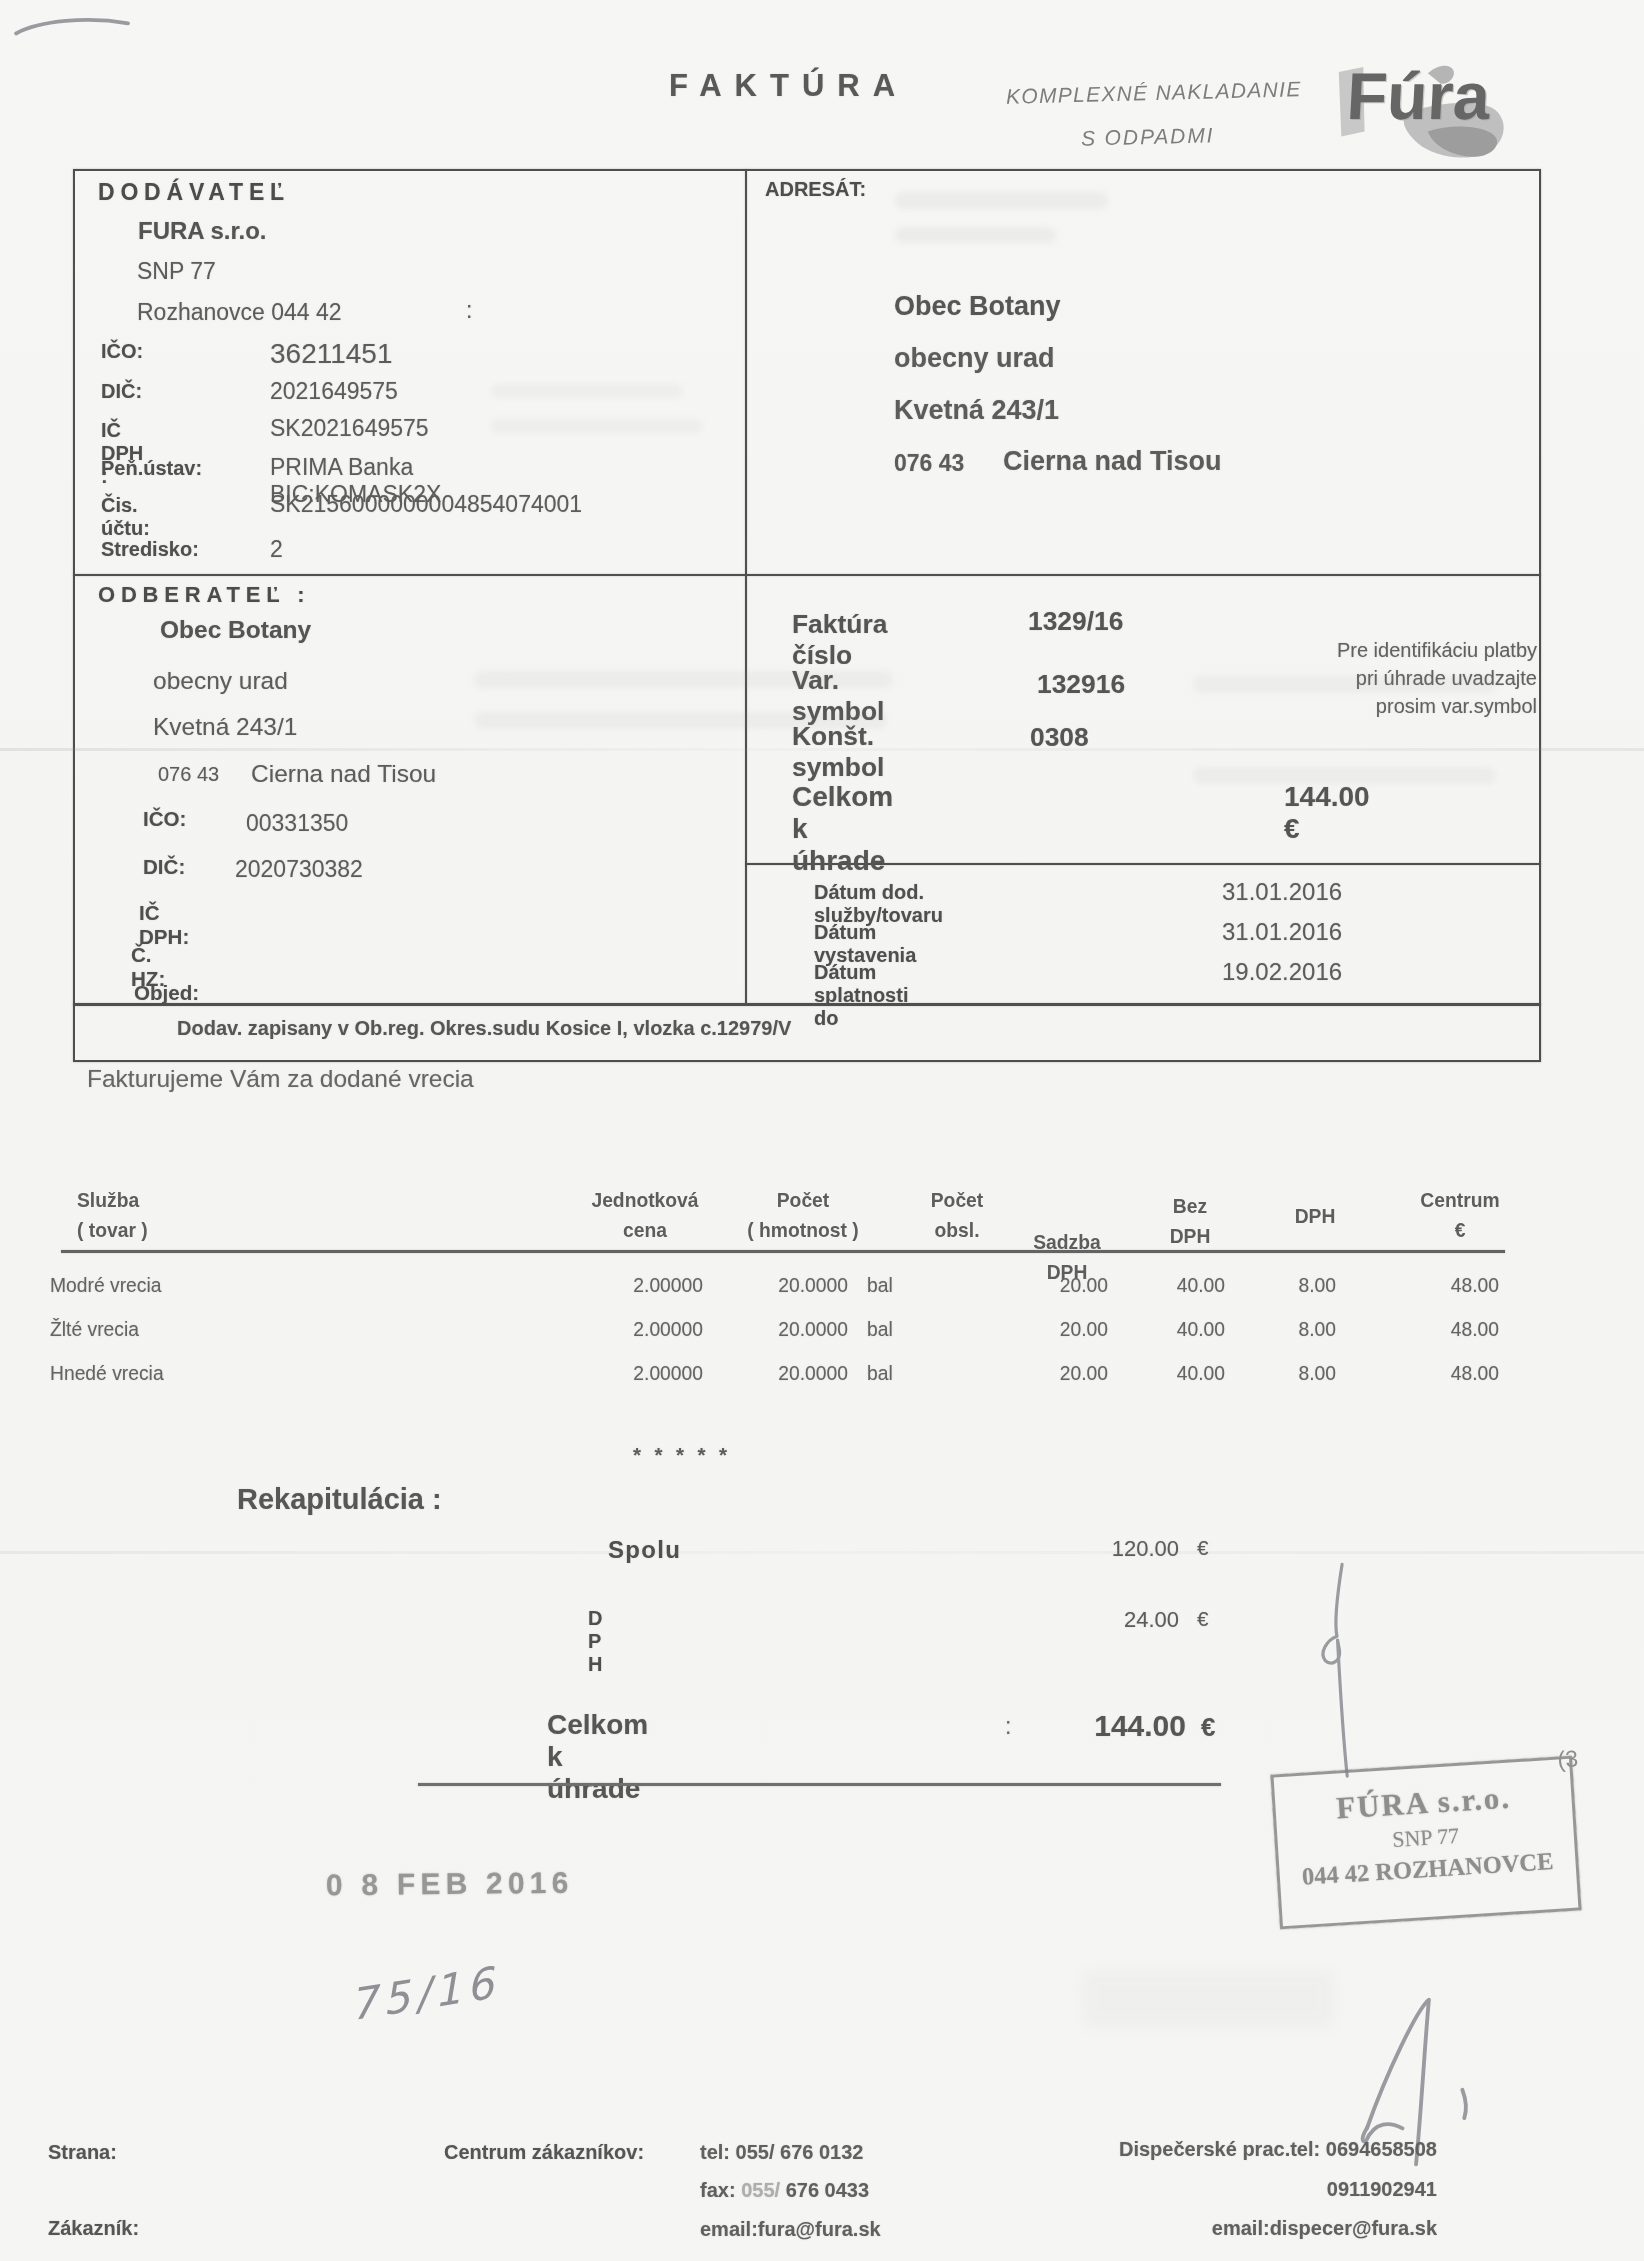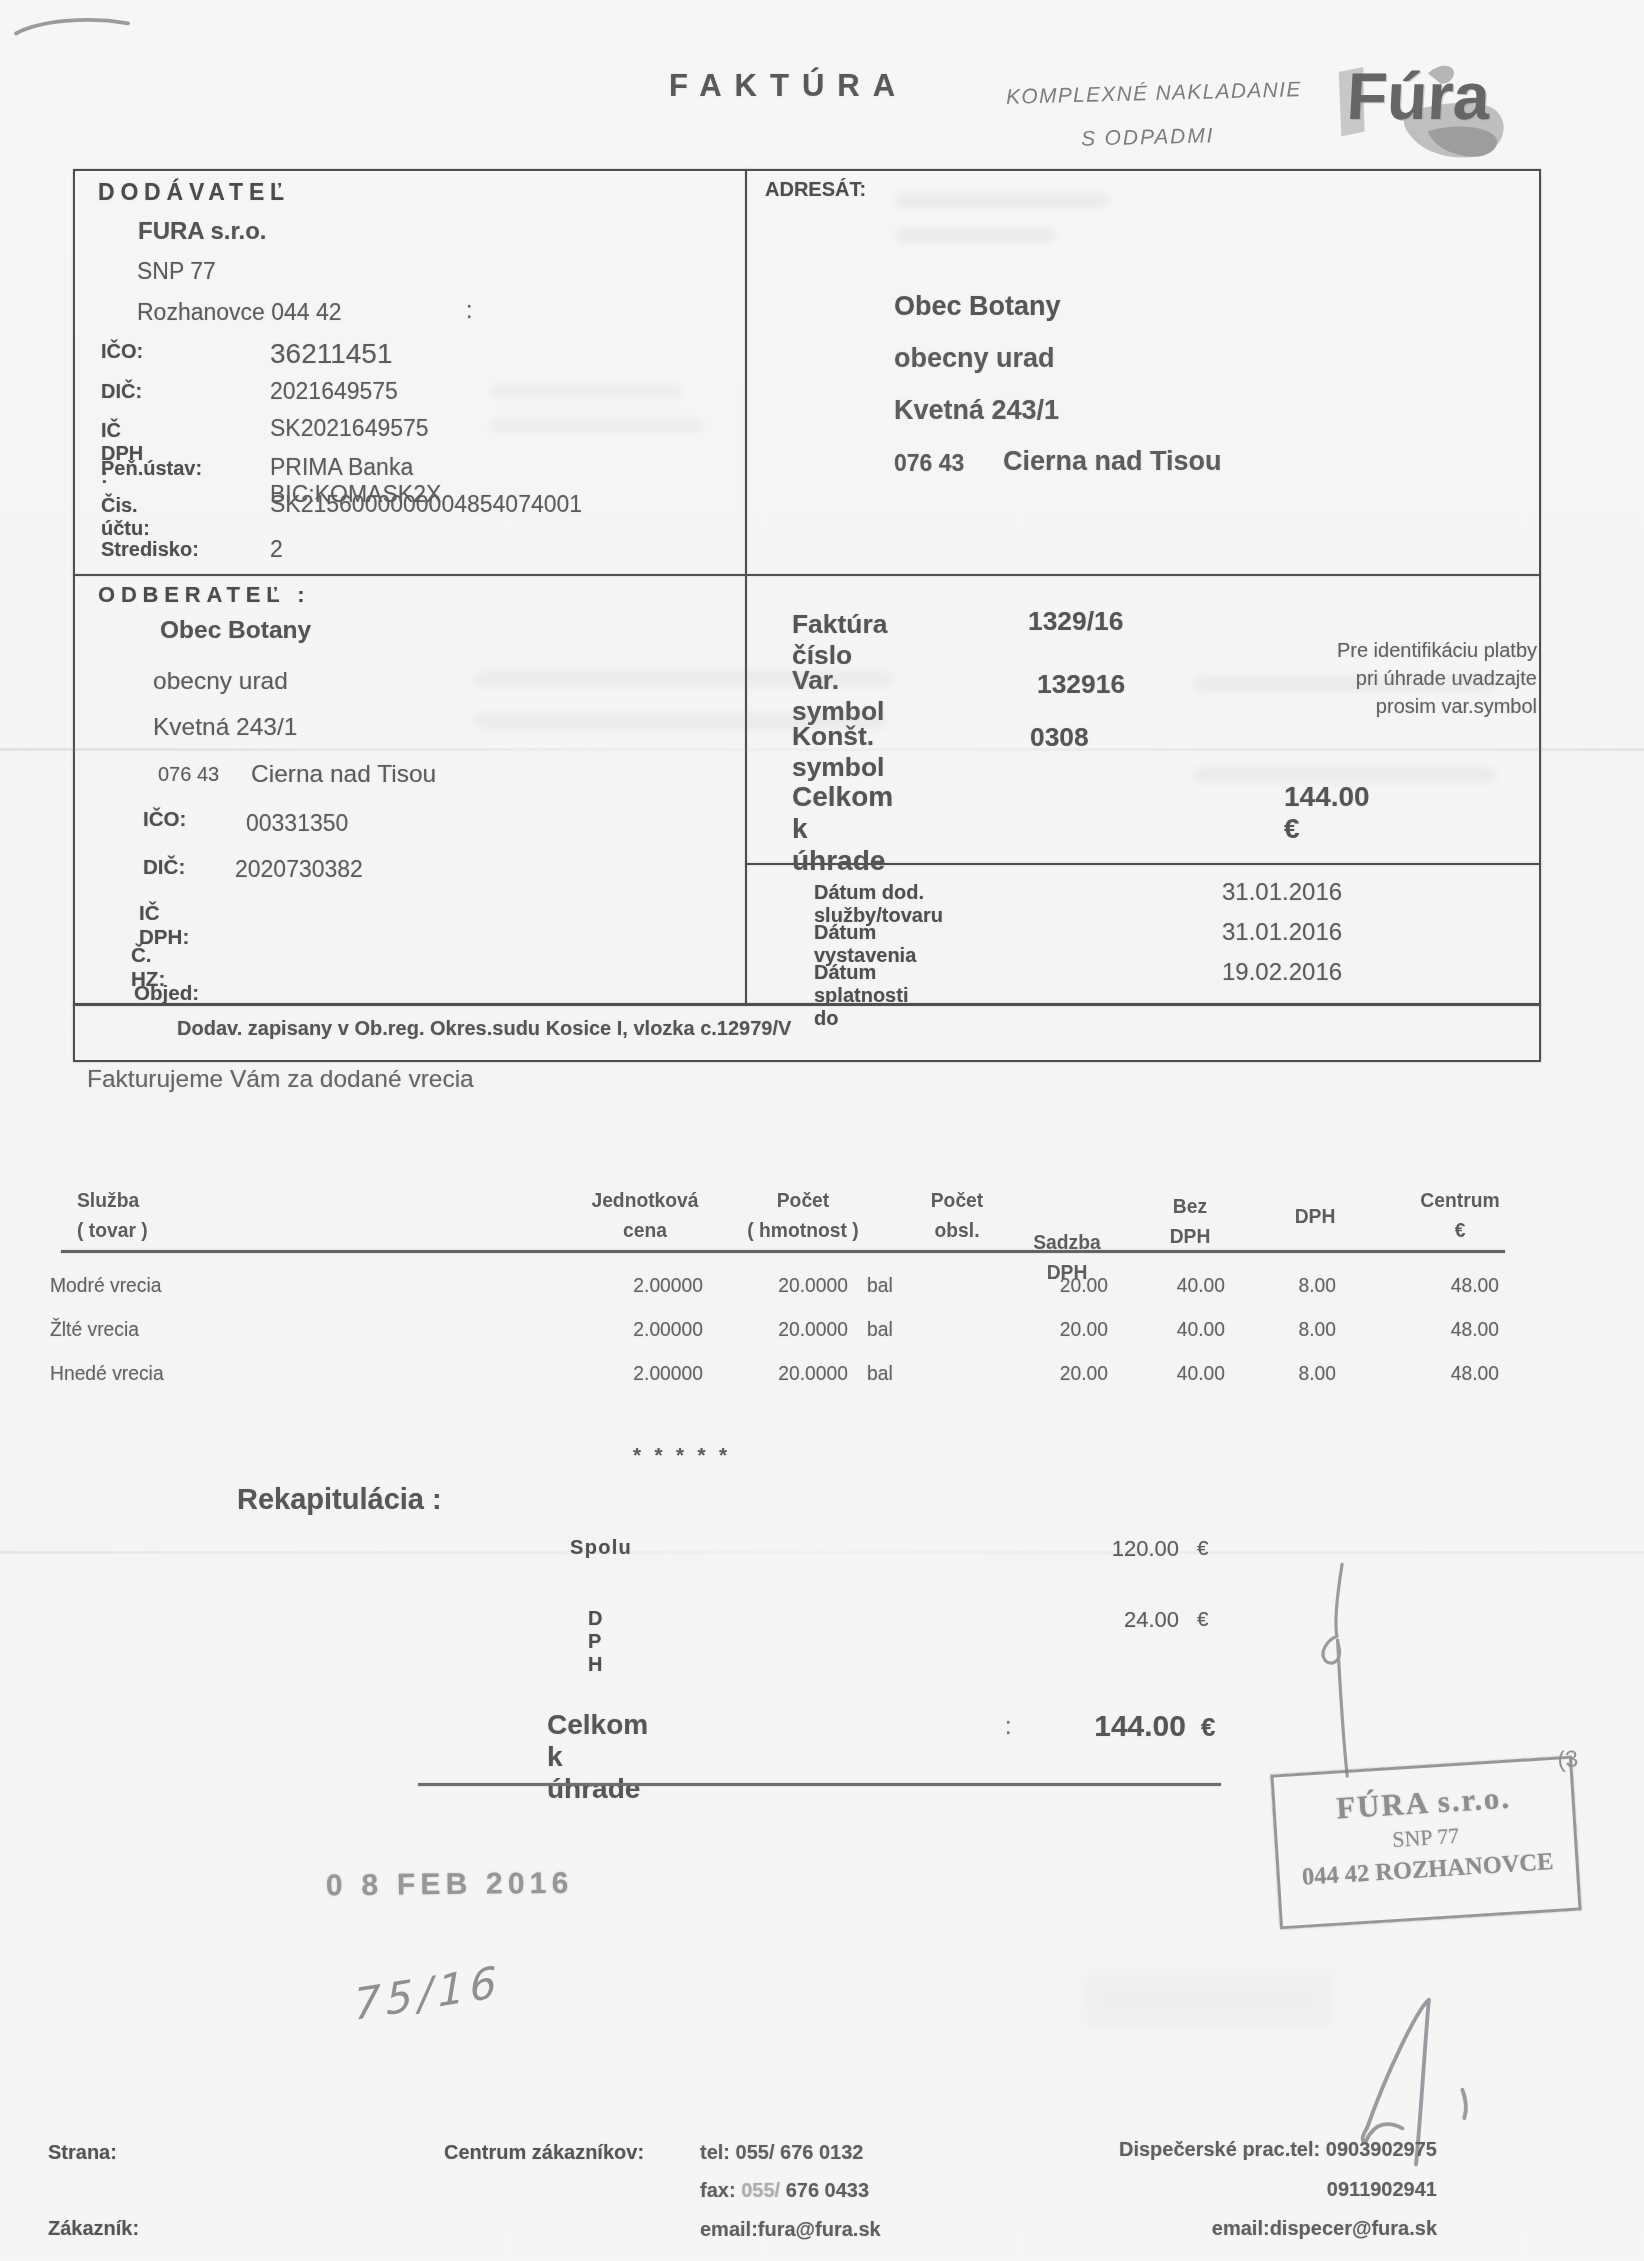--- a/index.html
+++ b/index.html
@@ -235,21 +235,21 @@
       <span class="ra" style="left:1225px">40.00</span>
       <span class="ra" style="left:1336px">8.00</span>
       <span class="ra" style="left:1499px">48.00</span>
     </div>
   </div>
 
   <div class="abs b soft ctr" style="left:682px;top:1443px;font-size:20.6px;letter-spacing:3.9px;color:#5d5d5d">* * * * *</div>
   <div class="abs b soft" style="left:237px;top:1483px;font-size:29px;color:#575757">Rekapitulácia :</div>
 
   <div class="abs" style="left:0;top:1536px">
-    <span class="abs lbl soft" style="left:570px;font-size:20px;letter-spacing:1.3px">Spolu</span>
+    <span class="abs lbl soft" style="left:608px;font-size:24px;letter-spacing:1.3px">Spolu</span>
     <span class="abs val soft ra" style="left:1179px;font-size:22px">120.00</span>
     <span class="abs val soft" style="left:1197px;font-size:20.6px">€</span>
   </div>
   <div class="abs" style="left:0;top:1607px">
     <span class="abs lbl soft" style="left:588px;font-size:20px;letter-spacing:2.6px">D P H</span>
     <span class="abs val soft ra" style="left:1179px;font-size:22px">24.00</span>
     <span class="abs val soft" style="left:1197px;font-size:20.6px">€</span>
   </div>
 
   <div class="abs" style="left:0;top:1709px">
@@ -286,21 +286,21 @@
 
   <div class="abs b soft" style="left:444px;top:2141px;font-size:20px;color:#555">Centrum zákazníkov:</div>
   <div class="abs b soft" style="left:700px;top:2141px;font-size:20px;color:#606060">tel: 055/ 676 0132</div>
   <div class="abs b soft" style="left:700px;top:2179px;font-size:20px;color:#606060">
     <span>fax:</span>
     <span style="color:#aeaeae">055/</span>
     <span>676 0433</span>
   </div>
   <div class="abs b soft" style="left:700px;top:2218px;font-size:20px;color:#606060">email:fura@fura.sk</div>
 
-  <div class="abs b soft ra" style="left:1437px;top:2138px;font-size:20px;color:#606060;white-space:nowrap">Dispečerské prac.tel: 0903902975</div>
+  <div class="abs b soft ra" style="left:1437px;top:2138px;font-size:20px;color:#606060;white-space:nowrap">Dispečerské prac.tel: 0694658508</div>
   <div class="abs b soft ra" style="left:1437px;top:2178px;font-size:20px;color:#606060">0911902941</div>
   <div class="abs b soft ra" style="left:1437px;top:2217px;font-size:20px;color:#606060">email:dispecer@fura.sk</div>
 
   <div class="fold" style="top:748px;background:linear-gradient(90deg,rgba(140,140,140,.18),rgba(170,170,170,.06) 45%,rgba(140,140,140,.14))"></div>
   <div class="fold" style="top:1551px;background:linear-gradient(90deg,rgba(140,140,140,.12),rgba(170,170,170,.05) 50%,rgba(140,140,140,.10))"></div>
 
   <div class="smudge" style="left:895px;top:192px;width:213px;height:17px"></div>
   <div class="smudge" style="left:895px;top:227px;width:161px;height:15.5px"></div>
   <div class="smudge" style="left:490px;top:384px;width:193px;height:14px;opacity:.07"></div>
   <div class="smudge" style="left:490px;top:419px;width:213px;height:14px;opacity:.07"></div>

